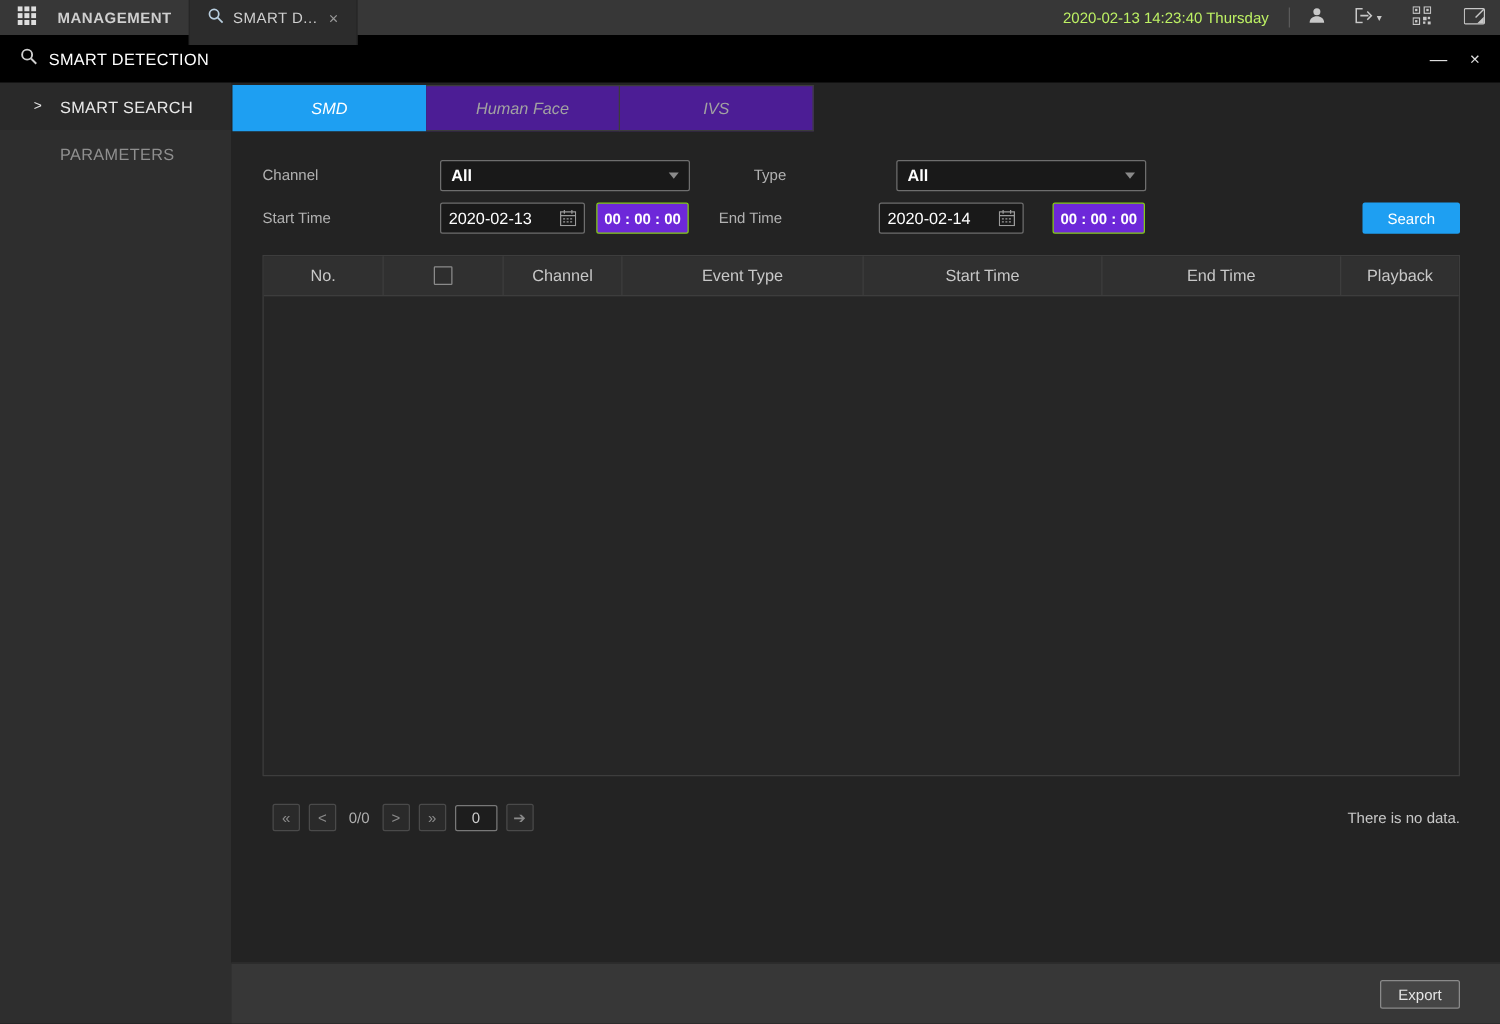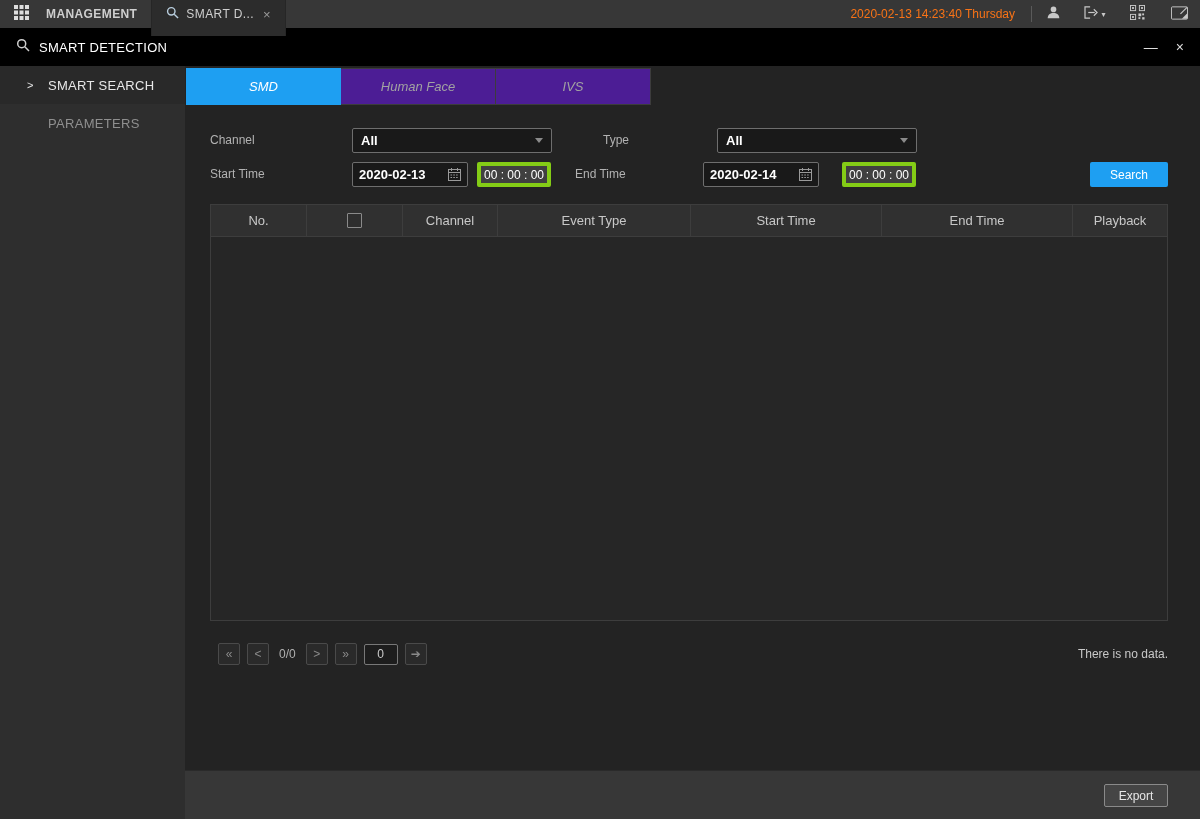--- a/index.html
+++ b/index.html
@@ -8,21 +8,21 @@
   .screen{position:relative;width:1200px;height:819px;background:#232323;overflow:hidden;}
 
   
   .system-bar{position:absolute;top:0;left:0;right:0;height:28px;background:#373737;display:flex;align-items:center;color:#cccccc;font-size:12px;z-index:5;}
   .apps-btn{width:42px;height:28px;display:flex;align-items:center;justify-content:center;cursor:pointer;}
   .sys-tab{height:44px;display:flex;align-items:center;gap:7px;padding:0 14px;letter-spacing:.4px;color:#cfcfcf;cursor:pointer;}
   .sys-tab.mgmt{font-weight:700;padding-left:4px;}
   .sys-tab.active{background:#2c2c2c;border-left:1px solid #262626;border-right:1px solid #262626;}
   .tab-close{color:#9a9a9a;font-size:13px;line-height:1;margin-left:2px;cursor:pointer;}
   .sys-right{margin-left:auto;display:flex;align-items:center;height:100%;}
-  .datetime{padding:0 16px;color:#f97316;}
+  .datetime{padding:0 16px;color:#bef264;}
   .sys-divider{width:1px;height:16px;background:#5a5a5a;}
   .sys-icon{width:42px;height:28px;display:flex;align-items:center;justify-content:center;cursor:pointer;gap:2px;}
   .mini-caret{font-size:8px;color:#c8c8c8;}
 
   
   .titlebar{position:absolute;top:28px;left:0;right:0;height:38px;background:#000000;display:flex;align-items:center;padding:0 16px;z-index:4;}
   .win-title{color:#ffffff;font-size:13px;letter-spacing:.3px;margin-left:9px;}
   .win-controls{margin-left:auto;display:flex;align-items:center;gap:18px;color:#dddddd;}
   .win-btn{font-size:14px;line-height:1;cursor:pointer;}
 
@@ -36,23 +36,23 @@
   .main{position:absolute;top:66px;left:185px;right:0;bottom:0;background:#232323;}
 
   .tabs{position:absolute;top:2px;left:1px;display:flex;font-style:italic;}
   .tab{width:155px;height:37px;display:flex;align-items:center;justify-content:center;font-size:13px;color:#a2a2a2;background:#4c1d95;border:1px solid #3c3c3c;cursor:pointer;}
   .tab + .tab{border-left:none;}
   .tab.active{background:var(--accent);border:none;color:#ffffff;width:155px;}
 
   .form-label{position:absolute;font-size:12px;color:#b2b2b2;height:25px;line-height:25px;}
   .select{position:absolute;height:25px;background:#191919;border:1px solid #6e6e6e;border-radius:2px;display:flex;align-items:center;padding:0 8px;color:#ffffff;font-size:13px;font-weight:700;cursor:pointer;}
   .select .caret{margin-left:auto;width:0;height:0;border-left:4px solid transparent;border-right:4px solid transparent;border-top:5px solid #8a8a8a;}
-  .date-field{position:absolute;height:25px;background:#191919;border:1px solid #6e6e6e;border-radius:2px;display:flex;align-items:center;padding:0 6px;color:#ffffff;font-size:13px;font-weight:700;cursor:text;}
+  .date-field{position:absolute;height:25px;background:#191919;border:1px solid #6e6e6e;border-radius:2px;display:flex;align-items:center;padding:0 6px;color:#ffffff;font-size:13px;font-weight:400;cursor:text;}
   .date-field svg{margin-left:auto;}
-  .time-field{position:absolute;height:25px;background:#404040;border:4px solid #84cc16;border-radius:2px;display:flex;align-items:center;justify-content:center;color:#ffffff;font-size:12px;font-weight:400;cursor:text;}
+  .time-field{position:absolute;height:25px;background:#6d28d9;border:1px solid #84cc16;border-radius:2px;display:flex;align-items:center;justify-content:center;color:#ffffff;font-size:12px;font-weight:700;cursor:text;}
   .search-btn{position:absolute;left:905px;top:96px;width:78px;height:25px;background:var(--accent);border-radius:2px;display:flex;align-items:center;justify-content:center;color:#ffffff;font-size:12px;cursor:pointer;}
 
   
   .table{position:absolute;left:25px;top:138px;width:958px;height:417px;border:1px solid #3d3d3d;background:#262626;}
   .thead{display:flex;height:32px;background:#303030;border-bottom:1px solid #3d3d3d;}
   .th{display:flex;align-items:center;justify-content:center;font-size:13px;color:#c8c8c8;border-right:1px solid #3d3d3d;}
   .th:last-child{border-right:none;}
   .c0{width:96px}.c1{width:96px}.c2{width:95px}.c3{width:193px}.c4{width:191px}.c5{width:191px}.c6{flex:1}
   .checkbox{width:15px;height:15px;border:1px solid #8a8a8a;background:#2e2e2e;border-radius:1px;cursor:pointer;}
   .tbody{height:384px;}

